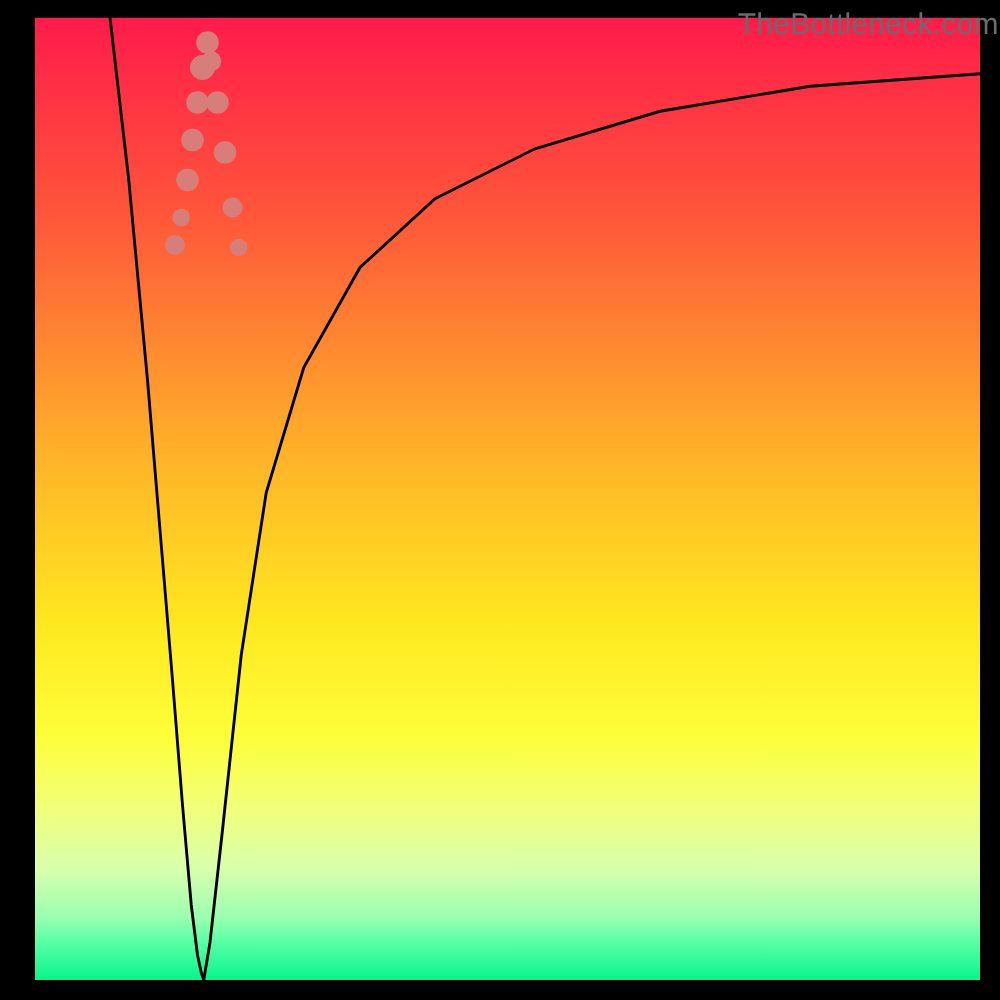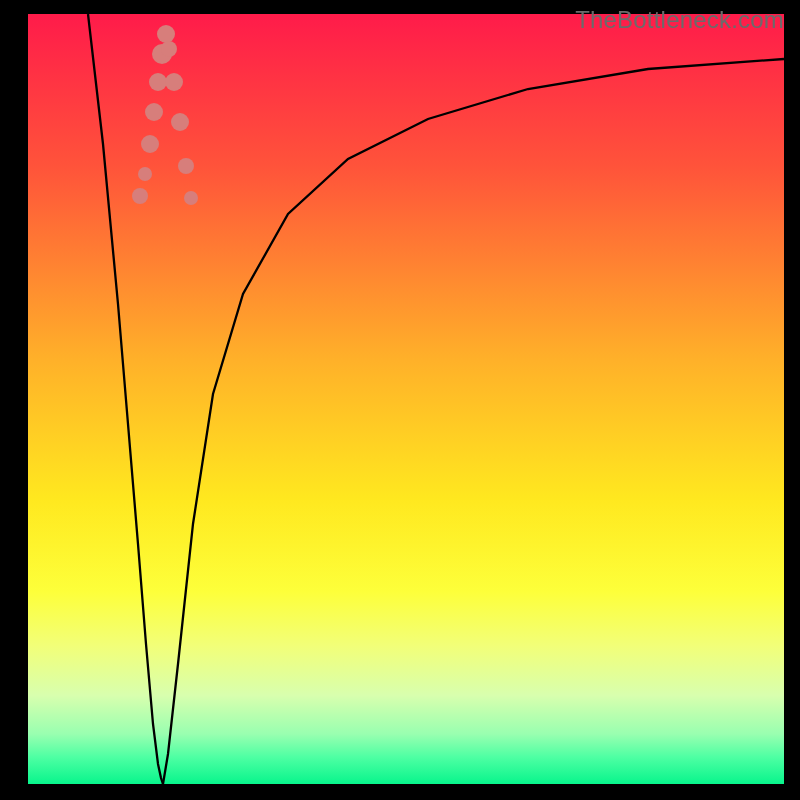--- a/index.html
+++ b/index.html
@@ -14,21 +14,21 @@
     position: absolute;
     left: 28px;
     top: 14px;
     width: 756px;
     height: 770px;
     background: #000;
   }
   .watermark {
     position: absolute;
     top: 6px;
-    right: 16px;
+    right: 1px;
     font-family: Arial, Helvetica, sans-serif;
     font-size: 24px;
     font-weight: 500;
     color: #6b6b6b;
     letter-spacing: 0.2px;
     z-index: 5;
   }
   svg {
     display: block;
   }

